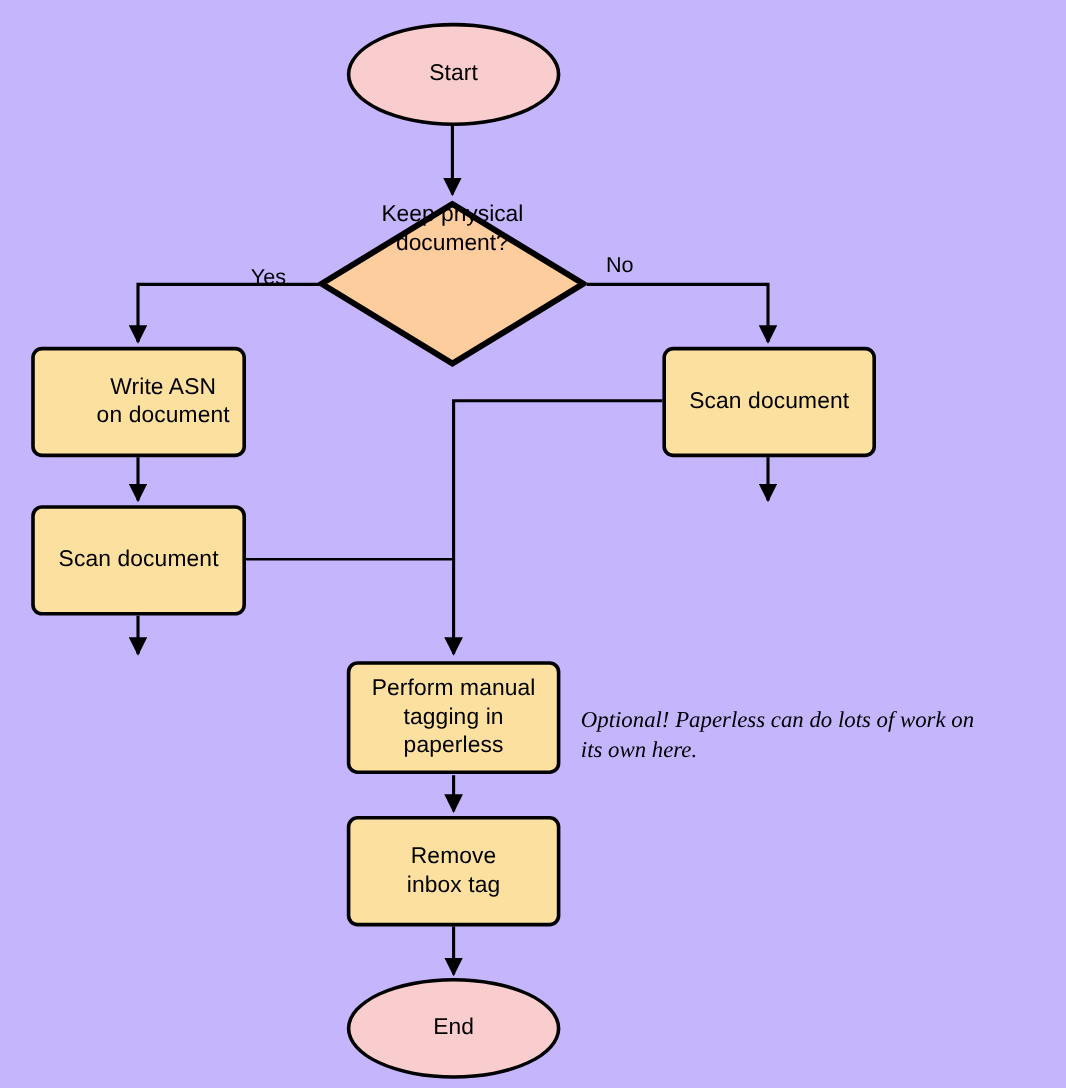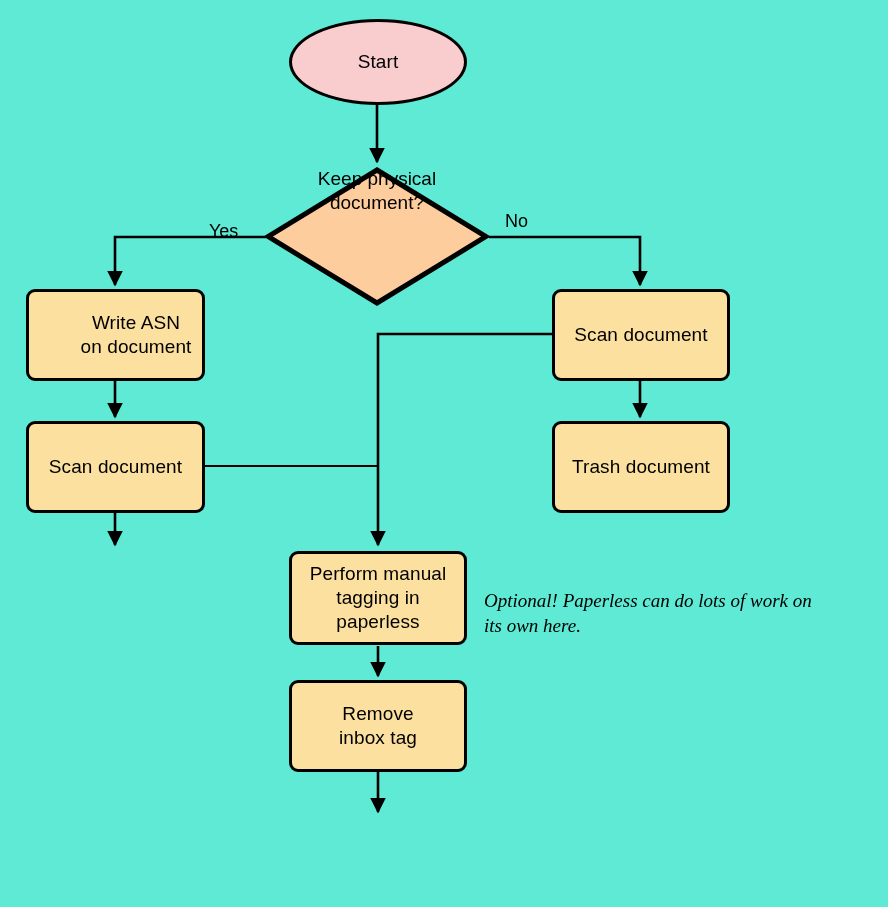--- a/index.html
+++ b/index.html
@@ -10,21 +10,21 @@
   body {
     width: 888px;
     height: 907px;
     font-family: "Liberation Sans", sans-serif;
     overflow: hidden;
   }
   #flowchart-root {
     position: relative;
     width: 888px;
     height: 907px;
-    background: #5eead4;
+    background: #c4b5fd;
   }
   #edges-layer {
     position: absolute;
     left: 0;
     top: 0;
     width: 888px;
     height: 907px;
   }
   .node {
     position: absolute;
@@ -139,32 +139,32 @@
 
   <div class="node node-process" style="left:26px; top:421px; width:179px; height:92px; background:#fce0a0;">
     <span>Scan document</span>
   </div>
 
 
   <div class="node node-process" style="left:552px; top:289px; width:178px; height:92px; background:#fce0a0;">
     <span>Scan document</span>
   </div>
 
-  <div class="node node-process" style="left:552px; top:421px; width:178px; height:92px; background:#fce0a0;">
-    <span>Trash document</span>
-  </div>
 
   <div class="node node-process" style="left:289px; top:551px; width:178px; height:94px; background:#fce0a0;">
     <span>Perform manual
 tagging in
 paperless</span>
   </div>
 
   <div class="node node-process" style="left:289px; top:680px; width:178px; height:92px; background:#fce0a0;">
     <span>Remove
 inbox tag</span>
   </div>
 
+  <div class="node node-terminator" style="left:289px; top:815px; width:178px; height:84px; background:#f9cdcd;">
+    <span>End</span>
+  </div>
 
   <div class="annotation" style="left:484px; top:588px; width:400px;font-family:Liberation Serif, serif;">Optional! Paperless can do lots of work on
 its own here.</div>
 
 </div>
 
 </body></html>

